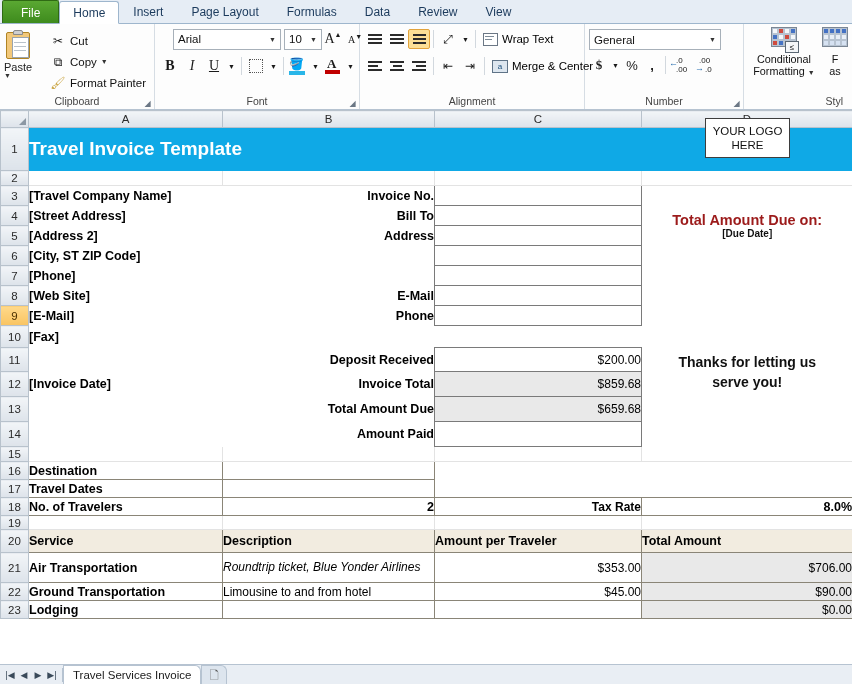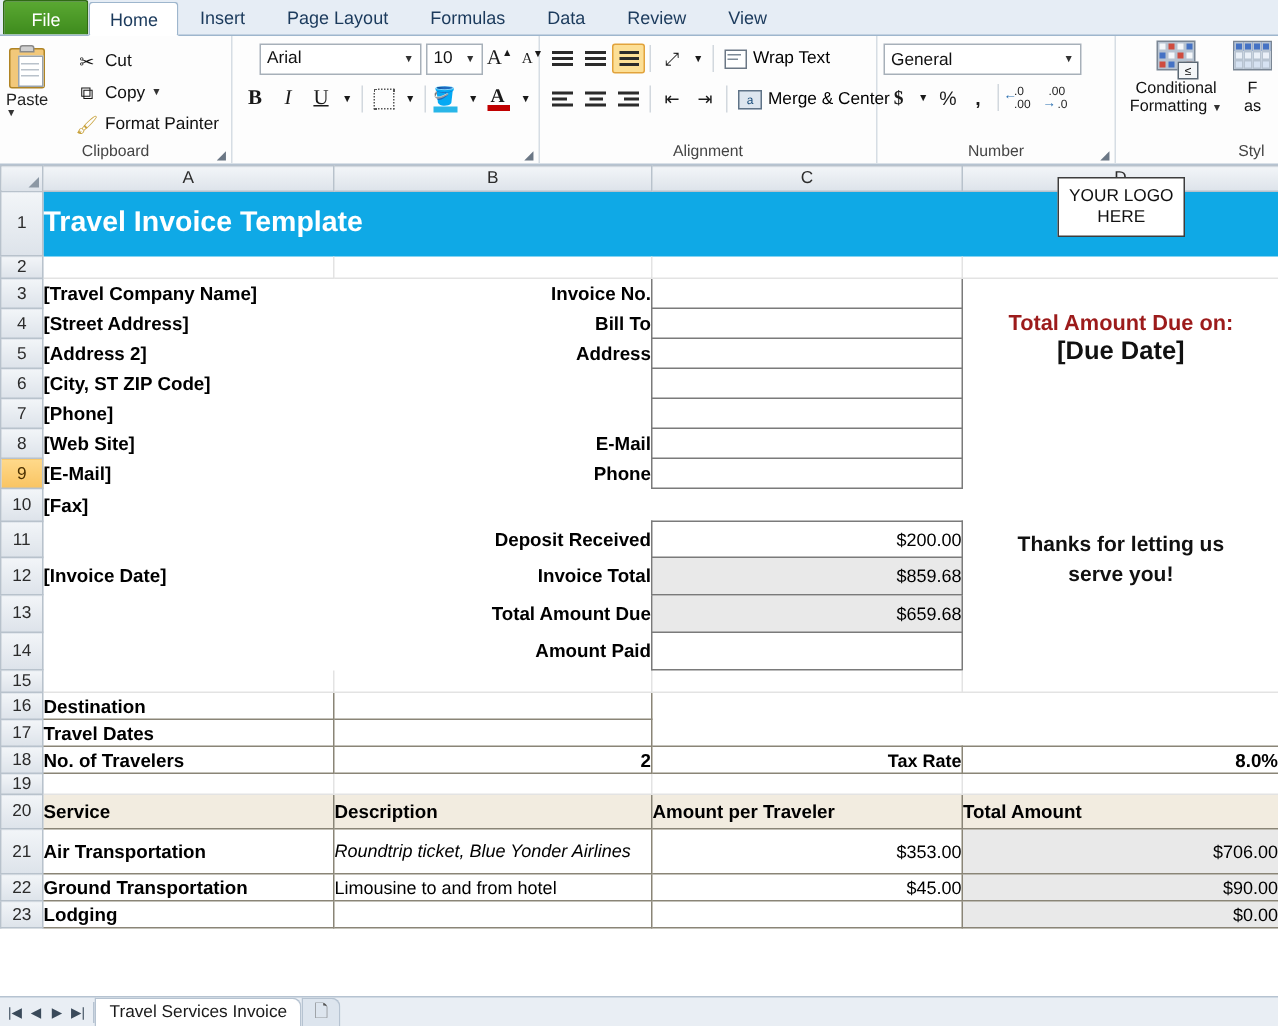--- a/index.html
+++ b/index.html
@@ -202,21 +202,21 @@
   .logo-box { position: absolute; border: 1px solid #3d3d3d; background: #fff;
       font-size: 11.5px; color: #111; text-align: center; line-height: 14px;
       display: flex; flex-direction: column; align-items: center; justify-content: center; }
 
   .lbl-left { font-weight: bold; font-size: 12.5px; padding-left: 12px; }
   .lbl-right { font-weight: bold; font-size: 12.5px; text-align: right; padding-right: 6px; }
   .inbox { border: 1px solid #7a7a7a; background: #fff; }
   .inbox-gray { border: 1px solid #7a7a7a; background: #e9e9e9; }
   .amt { text-align: right; padding-right: 7px; font-size: 12px; }
   .due-red { color: #9c1b1b; font-weight: bold; font-size: 14.5px; text-align: center; }
-  .due-blk { color: #111; font-weight: bold; font-size: 17px; text-align: center; }
+  .due-blk { color: #111; font-weight: bold; font-size: 10px; text-align: center; }
   .thanks { color: #111; font-weight: bold; font-size: 14px; text-align: center; line-height: 20px; }
 
   .beige { background: #f2ece0; }
   .thead-c { background: #f2ece0; font-weight: bold; font-size: 12.5px;
       border: 1px solid #8a8577; padding-left: 8px; }
   .tcell { border: 1px solid #8a8577; background:#fff; font-size: 12px; }
   .tcell-gray { border: 1px solid #8a8577; background:#e9e9e9; font-size: 12px; }
   .bold12 { font-weight: bold; font-size: 12.5px; }
   .pl8 { padding-left: 8px; }
   .pl12 { padding-left: 12px; }
@@ -336,20 +336,21 @@
           <div class="ico-btn sm">▼</div>
           <div class="ico-btn">
             <span class="fcolor">
                 <span class="aa">A</span>
                 <span class="bar"></span>
               </span>
           </div>
           <div class="ico-btn sm">▼</div>
         </div>
       </div>
+      <div class="grp-label">Font</div>
       <div class="dlg">◢</div>
     </div>
 
     <div class="grp" style="width:225px;">
       <div class="grp-body" style="flex-direction:column;">
         <div class="alrow">
           <div class="al-ico">
               <i style="width:14px;"></i>
               <i style="width:14px;"></i>
               <i style="width:14px;"></i>

